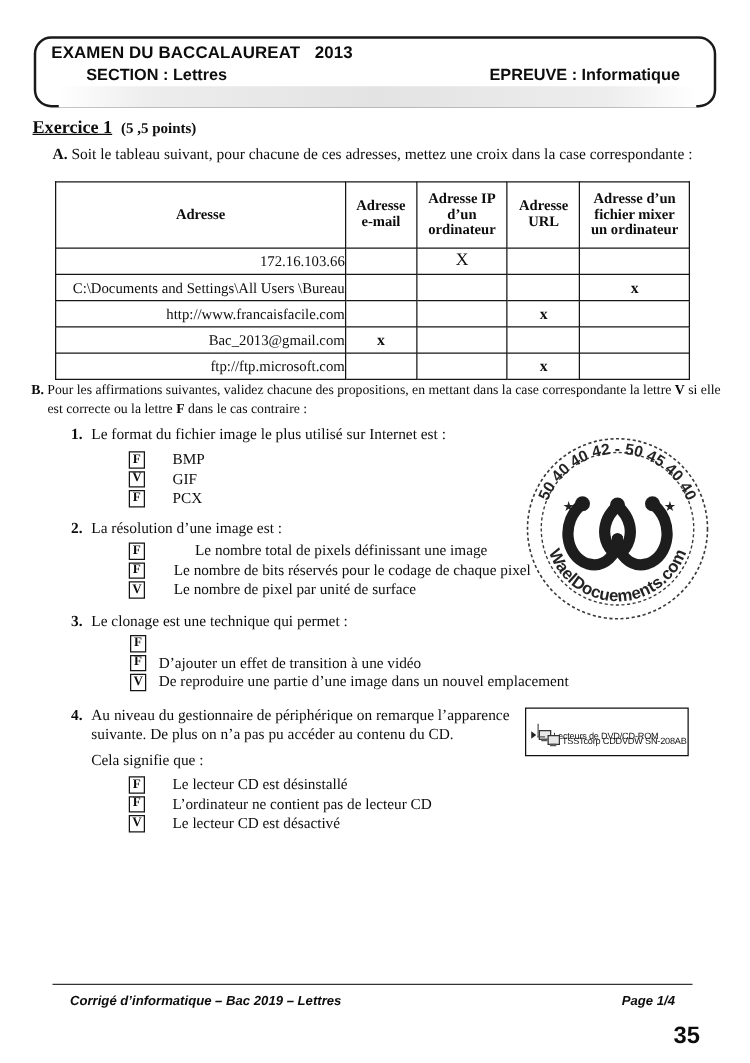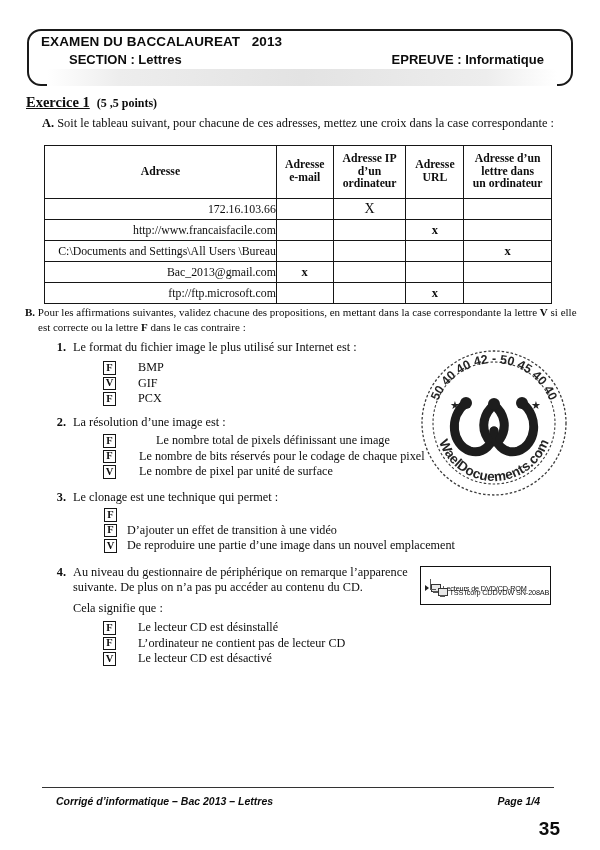--- a/index.html
+++ b/index.html
@@ -231,46 +231,46 @@
             <div>Adresse IP</div>
             <div>d’un</div>
             <div>ordinateur</div>
           </th>
           <th>
             <div>Adresse</div>
             <div>URL</div>
           </th>
           <th>
             <div>Adresse d’un</div>
-            <div>lettre dans</div>
+            <div>fichier mixer</div>
             <div>un ordinateur</div>
           </th>
         </tr>
       </thead>
       <tbody>
         <tr>
           <td class="addr-cell">172.16.103.66</td>
           <td class="mark"></td>
           <td class="mark big">X</td>
           <td class="mark"></td>
           <td class="mark"></td>
         </tr>
         <tr>
+          <td class="addr-cell">C:\Documents and Settings\All Users \Bureau</td>
+          <td class="mark"></td>
+          <td class="mark"></td>
+          <td class="mark"></td>
+          <td class="mark">x</td>
+        </tr>
+        <tr>
           <td class="addr-cell">http://www.francaisfacile.com</td>
           <td class="mark"></td>
           <td class="mark"></td>
           <td class="mark">x</td>
           <td class="mark"></td>
-        </tr>
-        <tr>
-          <td class="addr-cell">C:\Documents and Settings\All Users \Bureau</td>
-          <td class="mark"></td>
-          <td class="mark"></td>
-          <td class="mark"></td>
-          <td class="mark">x</td>
         </tr>
         <tr>
           <td class="addr-cell">Bac_2013@gmail.com</td>
           <td class="mark">x</td>
           <td class="mark"></td>
           <td class="mark"></td>
           <td class="mark"></td>
         </tr>
         <tr>
           <td class="addr-cell">ftp://ftp.microsoft.com</td>
@@ -403,17 +403,17 @@
       <path d="M 76,84 C 76,96 86,108 100,104 C 118,98 122,70 104,56"></path>
       <path d="M 76,58 C 66,66 62,80 70,92"></path>
       <path d="M 76,58 C 86,66 90,80 82,92"></path>
     </g>
     <circle cx="48" cy="56" r="6" fill="#0a0a0a"></circle>
     <circle cx="104" cy="56" r="6" fill="#0a0a0a"></circle>
     <circle cx="76" cy="57" r="6" fill="#0a0a0a"></circle>
   </svg>
 
   <div class="foot-rule"></div>
-  <div class="foot-left">Corrigé d’informatique – Bac 2013 – Lettres</div>
+  <div class="foot-left">Corrigé d’informatique – Bac 2019 – Lettres</div>
   <div class="foot-right">Page 1/4</div>
   <div class="pagenum">35</div>
 
 </div>
 
 </body></html>

